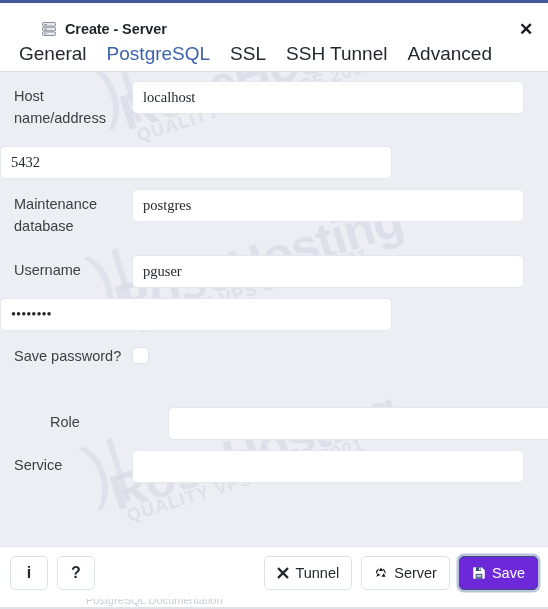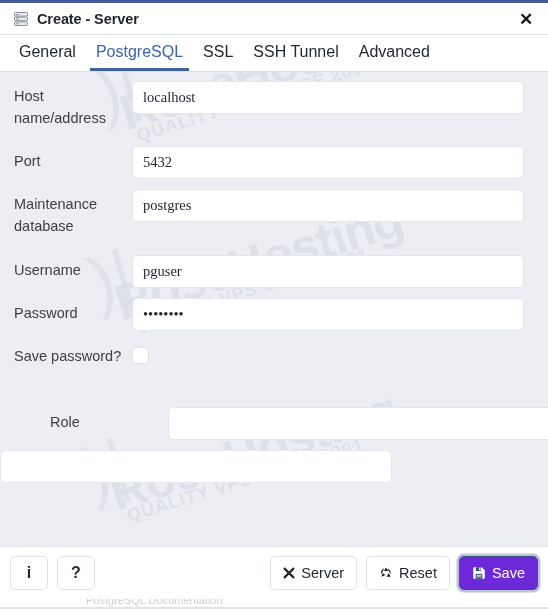--- a/index.html
+++ b/index.html
@@ -29,28 +29,29 @@
     position: absolute;
     top: 0; left: 0;
     width: 548px;
     height: 3px;
     background: #42599a;
   }
 
   
   .titlebar {
     position: absolute;
-    top: 3px; left: 0;
+    top: 13px; left: 0;
     width: 548px;
     height: 32px;
     background: #ffffff;
     border-bottom: 1px solid #dfe3ea;
     box-sizing: border-box;
     display: flex;
     align-items: center;
+    padding-left: 28px;
   }
   .title-icon {
     margin-left: 13px;
     width: 16px;
     height: 16px;
     display: block;
   }
   .title-text {
     margin-left: 8px;
     font-size: 14.5px;
@@ -83,21 +84,21 @@
     background: #ffffff;
     border-bottom: 1px solid #dcdfe6;
     box-sizing: border-box;
     display: flex;
     align-items: flex-start;
     padding-left: 9px;
   }
   .tab {
     position: relative;
     padding: 7px 10px 9px 10px;
-    font-size: 16px;
+    font-size: 19px;
     color: #24292f;
     cursor: pointer;
     white-space: nowrap;
   }
   .tab.active {
     color: #3d63ad;
   }
   .tab.active::after {
     content: "";
     position: absolute;
@@ -294,50 +295,49 @@
     <div class="wm-bracket" style="left:85px; top:356px;">)|</div>
     <div class="watermark wm-main wm3">RoseHosting</div>
     <div class="watermark wm-sub wm3s">QUALITY VPS SINCE 2001</div>
 
     <div class="row" style="top:9px;">
       <div class="label">Host name/address</div>
       <input class="field" type="text" value="localhost" style="">
     </div>
 
     <div class="row" style="top:74px;">
-      <div class="label">Port</div>
       <input class="field" type="text" value="5432" style="">
     </div>
 
     <div class="row" style="top:117px;">
       <div class="label">Maintenance database</div>
       <input class="field" type="text" value="postgres" style="">
     </div>
 
     <div class="row" style="top:183px;">
       <div class="label">Username</div>
       <input class="field" type="text" value="pguser" style="">
     </div>
 
     <div class="row" style="top:226px;">
-      <div class="label">Password</div>
       <input class="field" type="text" value="••••••••" style="">
     </div>
 
     <div class="row" style="top:269px;">
       <div class="label">Save password?</div>
       <div class="checkbox"></div>
     </div>
 
     <div class="row" style="top:335px;margin-left:36px;">
       <div class="label">Role</div>
       <input class="field" type="text" value="" style="">
     </div>
 
     <div class="row" style="top:378px;">
+      <div class="label">Service</div>
       <input class="field" type="text" value="" style="">
     </div>
 
   </div>
 
   <div class="footer">
 
     <button class="btn icon-only">
       <span>i</span>
     </button>
@@ -347,34 +347,34 @@
     </button>
 
     <div class="spacer"></div>
 
     <button class="btn">
       <span>
         <svg width="12" height="12" viewBox="0 0 12 12">
           <path d="M1.6 1.6 L10.4 10.4 M10.4 1.6 L1.6 10.4" stroke="#24292f" stroke-width="2.2" stroke-linecap="round"></path>
         </svg>
       </span>
-      <span>Server</span>
+      <span>Tunnel</span>
     </button>
 
     <button class="btn">
       <span>
         <svg width="14" height="14" viewBox="0 0 16 16">
           <path d="M8 1.6 L10.4 5.6 L5.6 5.6 Z" fill="#16181c"></path>
           <path d="M2.6 12.4 L4.3 8.2 L7.4 10.4 Z" fill="#16181c"></path>
           <path d="M13.4 12.4 L8.6 12.4 L11 8.4 Z" fill="#16181c"></path>
           <path d="M5.2 3.4 A5.2 5.2 0 0 0 3.1 8.4" fill="none" stroke="#16181c" stroke-width="1.3"></path>
           <path d="M12.8 8.4 A5.2 5.2 0 0 0 10.2 3.6" fill="none" stroke="#16181c" stroke-width="1.3"></path>
         </svg>
       </span>
-      <span>Reset</span>
+      <span>Server</span>
     </button>
 
     <button class="btn primary">
       <span>
         <svg width="14" height="14" viewBox="0 0 16 16">
           <path d="M1.4 2.2 A0.8 0.8 0 0 1 2.2 1.4 H11.2 L14.6 4.8 V13.8 A0.8 0.8 0 0 1 13.8 14.6 H2.2 A0.8 0.8 0 0 1 1.4 13.8 Z" fill="#ffffff"></path>
           <rect x="4.4" y="1.4" width="6" height="4.3" fill="#3b4f7d"></rect>
           <rect x="8.2" y="2.2" width="1.5" height="2.7" fill="#ffffff"></rect>
           <rect x="4.2" y="9" width="7.6" height="5.6" fill="#3b4f7d"></rect>
           <rect x="5.3" y="10.2" width="5.4" height="0.9" fill="#ffffff"></rect>

